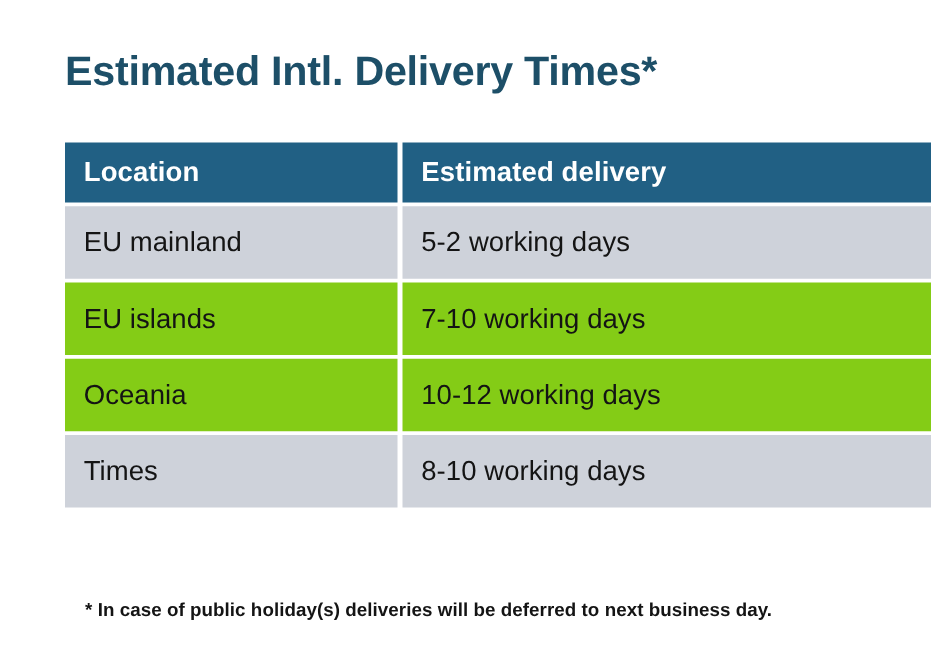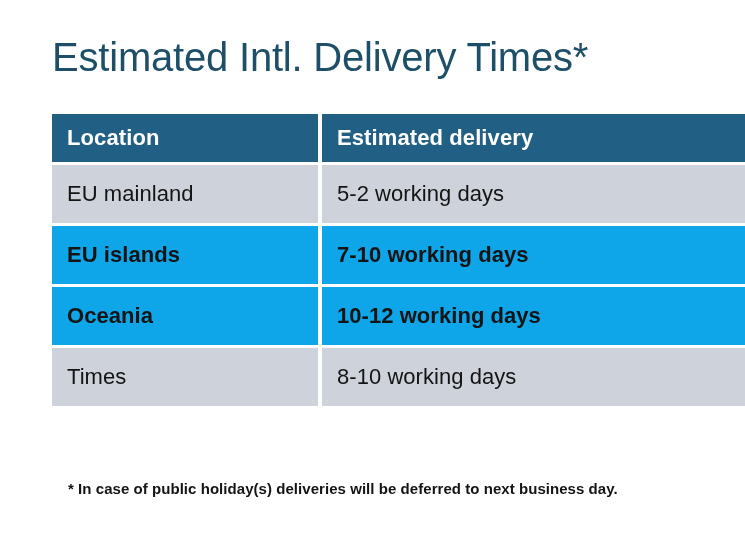--- a/index.html
+++ b/index.html
@@ -22,22 +22,22 @@
     height: 536px;
     box-sizing: border-box;
   }
 
   
   .page-title {
     position: absolute;
     left: 52px;
     top: 36px;
     margin: 0;
-    font-size: 40px;
-    font-weight: 400;
+    font-size: 33px;
+    font-weight: 700;
     letter-spacing: -0.2px;
     line-height: 42px;
     color: #1d4f68;
     white-space: nowrap;
   }
 
   
   .delivery-table {
     position: absolute;
     left: 52px;
@@ -75,21 +75,21 @@
   }
 
   .delivery-table tbody td {
     font-size: 22px;
     font-weight: 400;
     color: #141414;
     letter-spacing: 0.05px;
   }
 
   .delivery-table tbody tr.row-dark td  { background: #ced2da; }
-  .delivery-table tbody tr.row-light td { background: #0ea5e9; font-weight: bold; }
+  .delivery-table tbody tr.row-light td { background: #84cc16; }
 
   
   .footnote {
     position: absolute;
     left: 68px;
     top: 479px;
     margin: 0;
     font-size: 15px;
     font-weight: 700;
     line-height: 20px;

